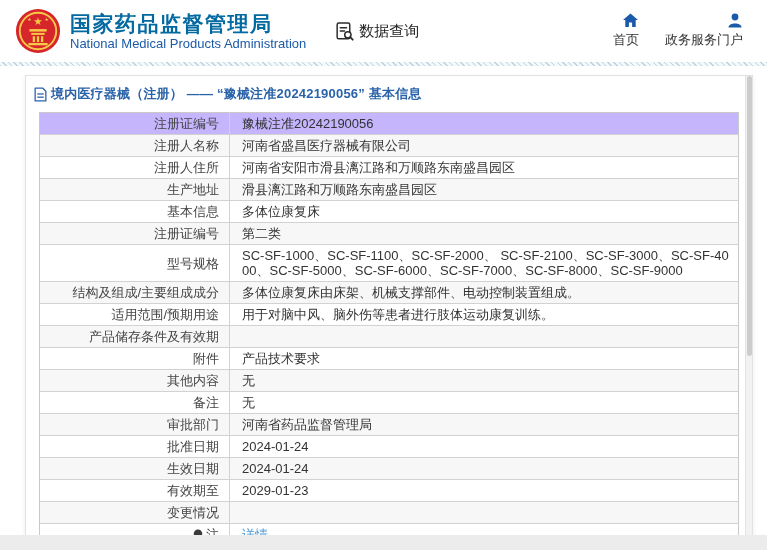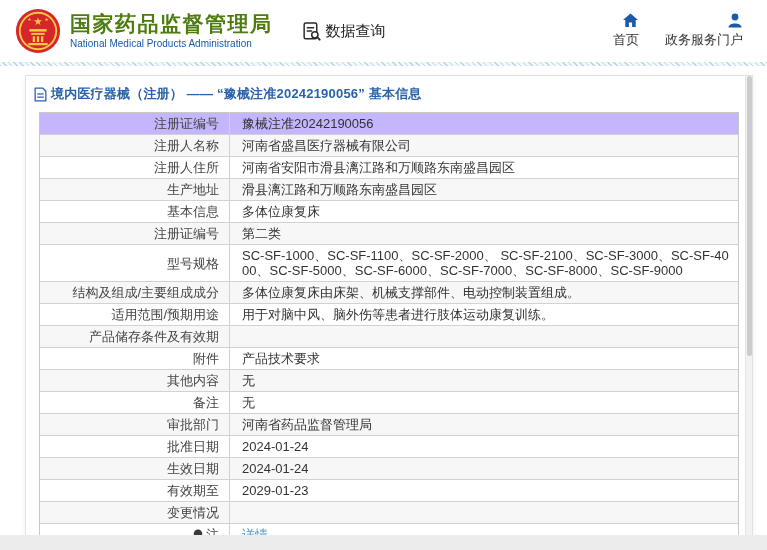--- a/index.html
+++ b/index.html
@@ -4,22 +4,22 @@
 <style>
   * { margin:0; padding:0; box-sizing:border-box; }
   html,body { width:767px; height:550px; overflow:hidden; background:#fff;
     font-family:"Liberation Sans","DejaVu Sans",sans-serif; }
 
   
   .header { height:62px; display:flex; align-items:center; padding:0 20px 0 15px; background:#fff; }
   .logo-group { display:flex; align-items:center; cursor:pointer; }
   .emblem { width:46px; height:46px; flex:0 0 auto; }
   .org-names { margin-left:9px; }
-  .org-zh { color:#4d7c0f; font-size:21px; font-weight:bold; letter-spacing:1.5px; line-height:24px; }
-  .org-en { color:#1b5aa8; font-size:10px; line-height:13px; margin-top:1px; }
+  .org-zh { color:#0369a1; font-size:21px; font-weight:bold; letter-spacing:1.5px; line-height:24px; }
+  .org-en { color:#1b5aa8; font-size:13px; line-height:13px; margin-top:1px; }
   .dataquery { display:flex; align-items:center; margin-left:28px; cursor:pointer; }
   .dataquery .dq-label { font-size:15px; color:#222; margin-left:4px; }
   .header-nav { margin-left:auto; display:flex; gap:26px; padding-right:4px; }
   .nav-item { display:flex; flex-direction:column; align-items:flex-end; cursor:pointer; }
   .nav-item .nav-label { font-size:13px; color:#333; margin-top:3px; white-space:nowrap; }
 
   
   .hatch-divider { height:4px; width:100%;
     background:repeating-linear-gradient(45deg, rgba(110,160,185,.45) 0 1px, #f2f7fa 1px 4px); }
 

